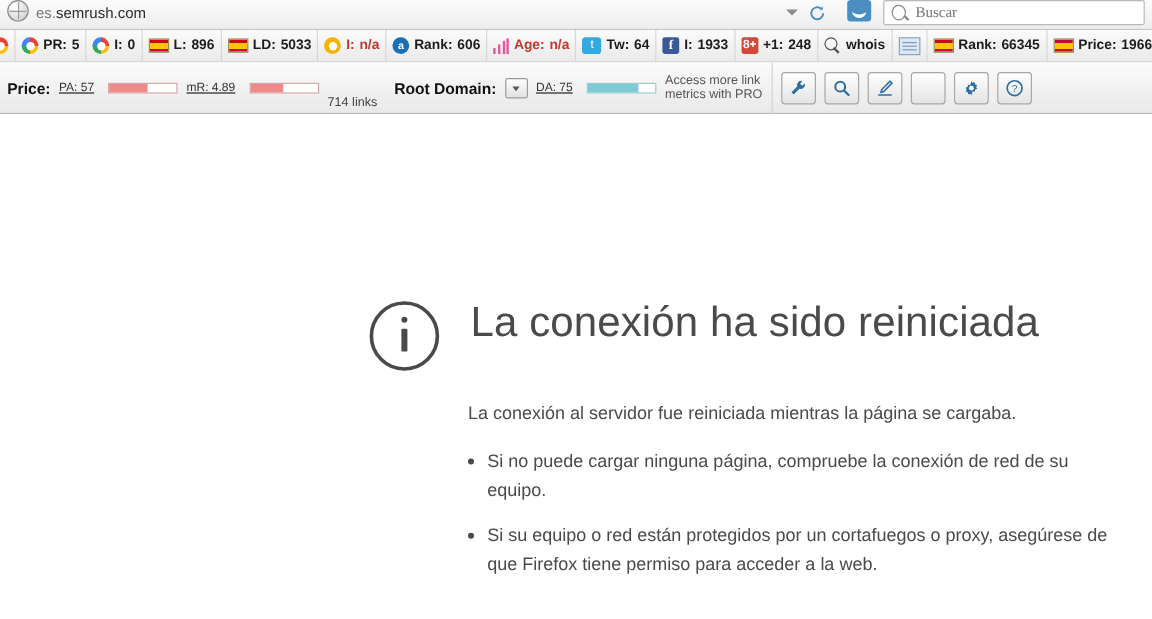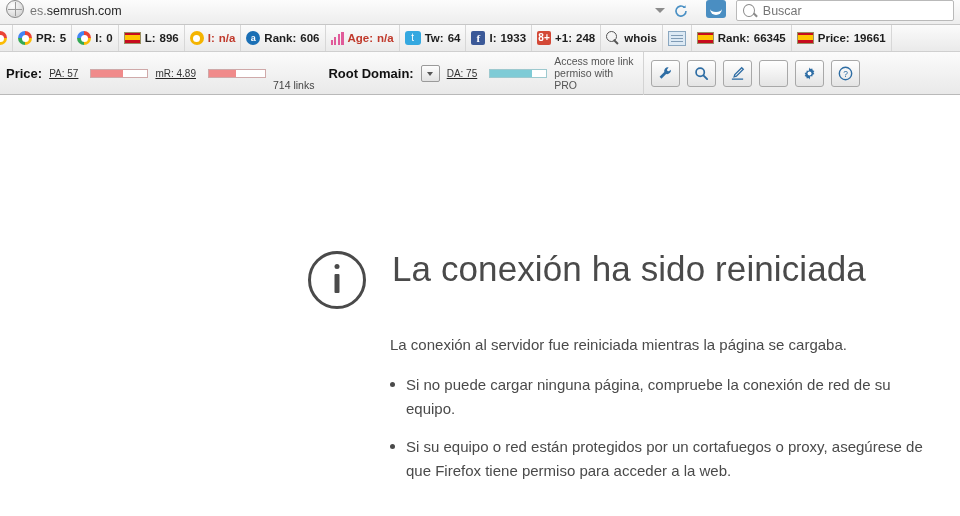--- a/index.html
+++ b/index.html
@@ -126,21 +126,21 @@
     transform: rotate(45deg);
     right: -4px; bottom: 0px;
   }
   .search-box input {
     border: 0;
     outline: 0;
     font-size: 12.5px;
     color: #555;
     width: 100%;
     background: transparent;
-    font-family: Liberation Sans, sans-serif;
+    font-family: Liberation Serif, serif;
   }
 
   
   .seo-row1 {
     display: flex;
     align-items: center;
     height: 26px;
     background: linear-gradient(#fbfbfb, #eaeaea);
     border-bottom: 1px solid #cfcfcf;
     padding-left: 0;
@@ -486,20 +486,25 @@
   </div>
   <div class="metric">
     <span class="g-icon"></span>
     <span class="m-label">I:</span>
     <span class="m-val">0</span>
   </div>
   <div class="metric">
     <span class="flag"></span>
     <span class="m-label">L:</span>
     <span class="m-val">896</span>
+  </div>
+  <div class="metric">
+    <span class="flag"></span>
+    <span class="m-label">LD:</span>
+    <span class="m-val">5033</span>
   </div>
   <div class="metric">
     <span class="g-icon" style="background:#f4b400;"></span>
     <span class="m-label red-val">I:</span>
     <span class="m-val red-val">n/a</span>
   </div>
   <div class="metric">
     <span class="alexa-icon">a</span>
     <span class="m-label">Rank:</span>
     <span class="m-val">606</span>
@@ -569,21 +574,21 @@
 
   <div class="grp bordered">
     <span class="big-label">Root Domain:</span>
     <span class="dropdown-btn"></span>
     <div class="meter teal">
       <span class="cap">DA: 75</span>
       <span class="bar">
           <span style="width:75%"></span>
         </span>
     </div>
-    <span class="pro-note">Access more link permiso with PRO</span>
+    <span class="pro-note">Access more link metrics with PRO</span>
   </div>
 
   <div class="grp">
     <span class="tool-btn">
       <svg width="15" height="15" viewBox="0 0 16 16">
           <path d="M11.3 1.5a4 4 0 0 0-4.6 5l-5 5 2 2 5-5a4 4 0 0 0 5-4.6L11.6 5.6 10 5.2 9.6 3.6z" fill="#2e6da4"></path>
         </svg>
     </span>
     <span class="tool-btn">
       <svg width="15" height="15" viewBox="0 0 16 16">

